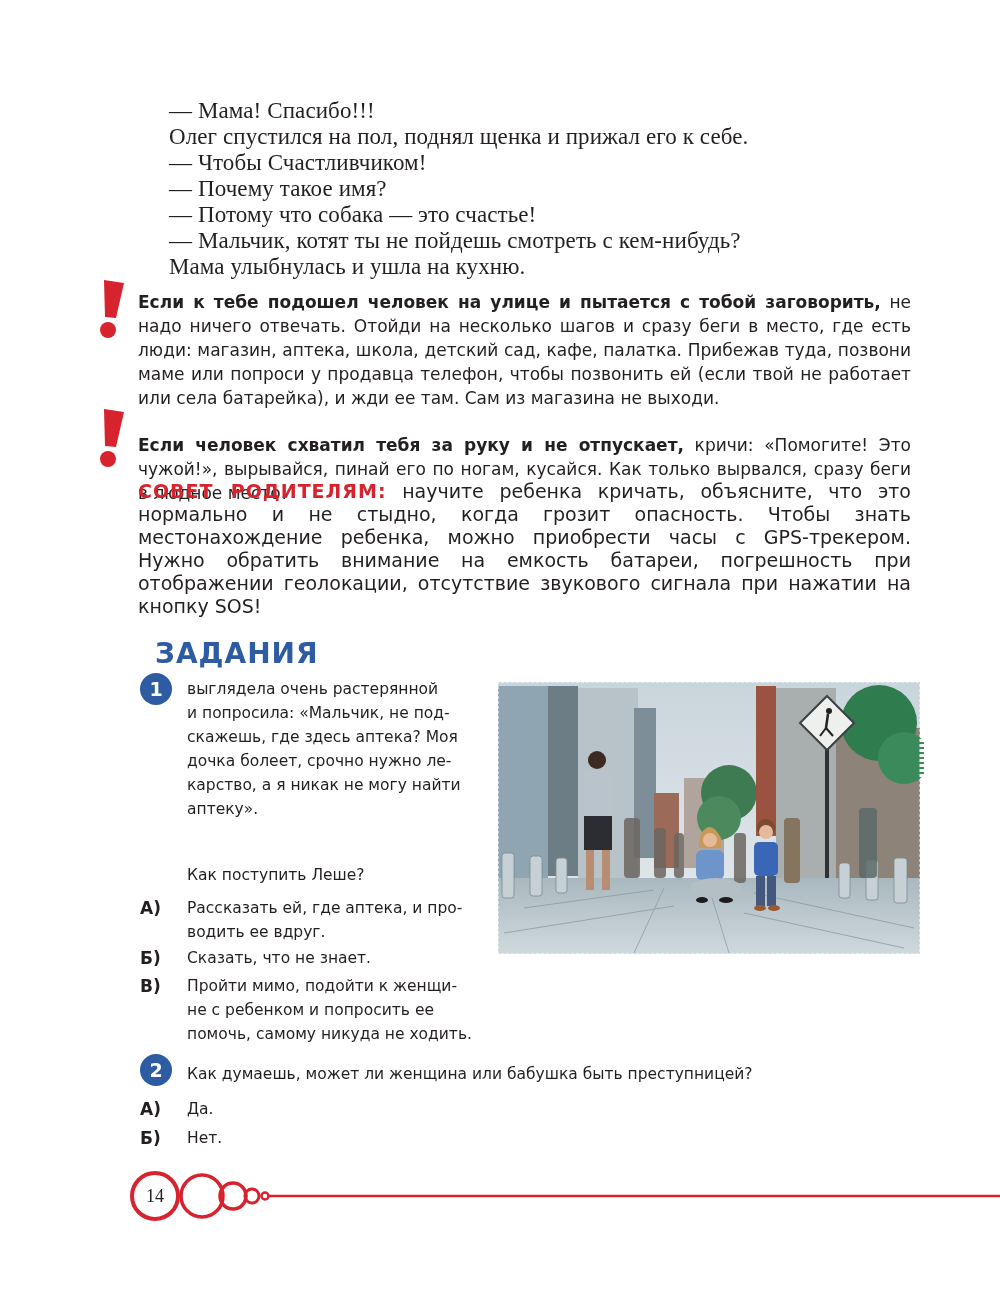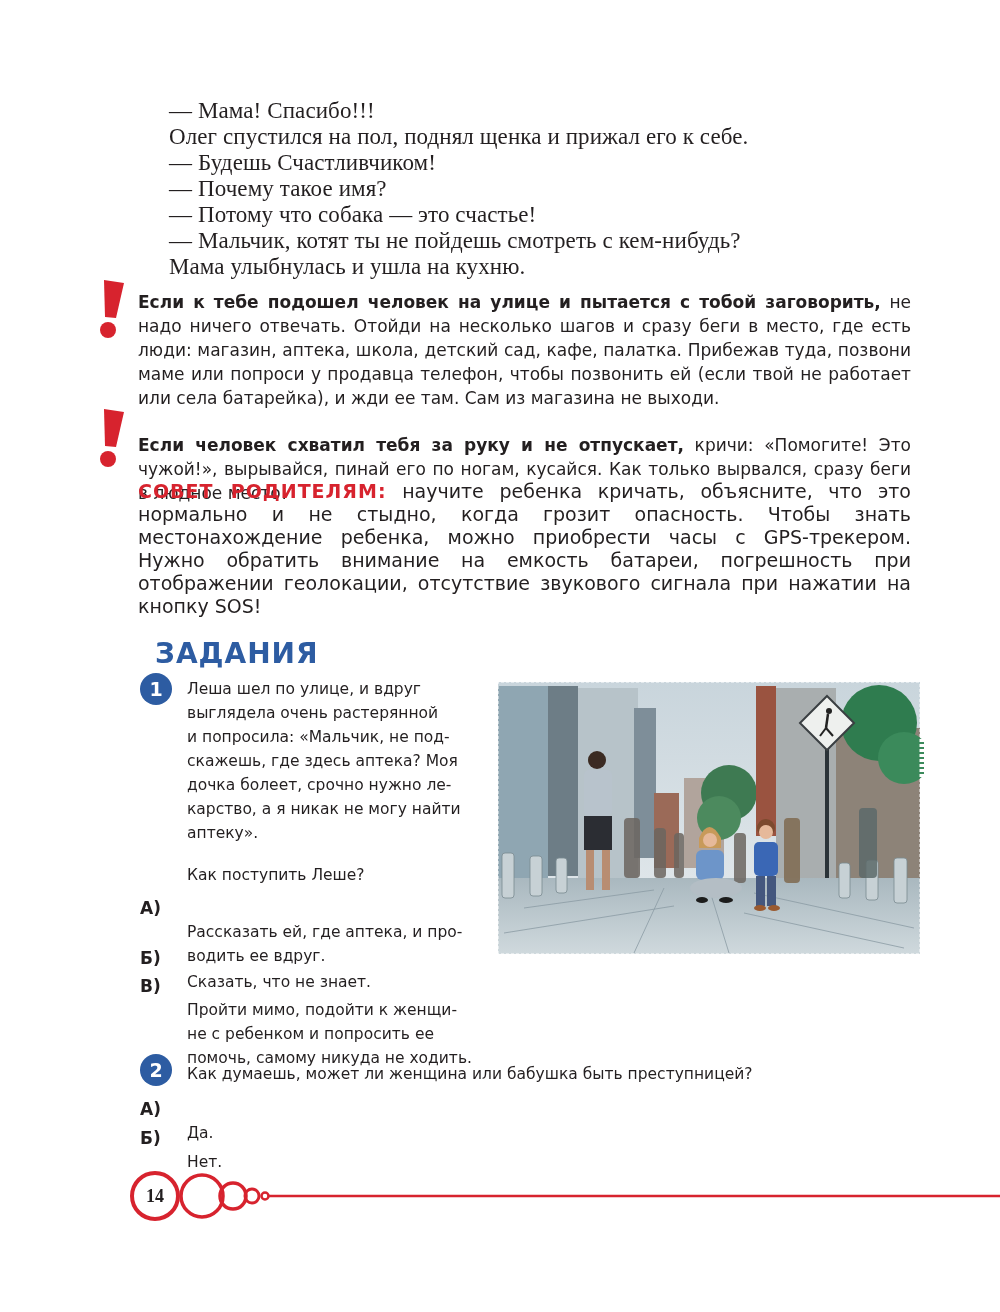--- a/index.html
+++ b/index.html
@@ -30,43 +30,43 @@
     .num-1 { left: 140px; top: 673px; }
     .num-2 { left: 140px; top: 1054px; }
 
     .task-text { position: absolute; left: 187px; font-size: 15.5px; line-height: 24px; }
     .task-text p { margin: 0; white-space: nowrap; }
     .t1 { top: 677px; }
     .t1-q { top: 863px; }
 
     .opt { position: absolute; left: 140px; font-size: 15.5px; line-height: 24px; }
     .opt .letter { position: absolute; left: 0; top: 0; font-weight: bold; font-size: 17px; }
-    .opt .txt { position: absolute; left: 47px; top: 0; white-space: nowrap; margin-top: 24px; }
+    .opt .txt { position: absolute; left: 47px; top: 0; white-space: nowrap; }
     .opt .txt p { margin: 0; }
     .o1a { top: 896px; }
     .o1b { top: 946px; }
     .o1c { top: 974px; }
     .t2 { top: 1062px; }
     .o2a { top: 1097px; }
     .o2b { top: 1126px; }
 
     
     .illus { position: absolute; left: 494px; top: 678px; width: 430px; height: 280px; }
 
     
     .footer { position: absolute; left: 0; top: 1160px; width: 1000px; height: 80px; }
-    .page-num { position: absolute; left: 128px; top: 1181px; width: 54px; height: 30px; text-align: center; font-size: 18px; line-height: 30px; font-weight: bold; }
+    .page-num { position: absolute; left: 128px; top: 1181px; width: 54px; height: 30px; text-align: center; font-size: 18px; line-height: 30px; }
   </style>
 </head>
 <body>
 
 <div class="story serif">
   <p>— Мама! Спасибо!!!</p>
   <p>Олег спустился на пол, поднял щенка и прижал его к себе.</p>
-  <p>— Будешь Счастливчиком!</p>
+  <p>— Чтобы Счастливчиком!</p>
   <p>— Почему такое имя?</p>
   <p>— Потому что собака — это счастье!</p>
   <p>— Мальчик, котят ты не пойдешь смотреть с кем-нибудь?</p>
   <p>Мама улыбнулась и ушла на кухню.</p>
 </div>
 
 <svg class="excl excl-1" viewBox="0 0 40 64">
   <polygon points="12,2 32,5 24,40 13,39" fill="#d7232e"></polygon>
   <circle cx="16" cy="52" r="8" fill="#d7232e"></circle>
 </svg>
@@ -83,21 +83,20 @@
 </div>
 
 <div class="advice sans">
   <span class="label">СОВЕТ РОДИТЕЛЯМ:</span><span> научите ребенка кричать, объясните, что это нормально и не стыдно, когда грозит опасность.  Чтобы знать местонахождение ребенка, можно приобрести часы с GPS-трекером. Нужно обратить внимание на емкость батареи, погрешность при отображении геолокации, отсутствие звукового сигнала при нажатии на кнопку SOS!</span>
 </div>
 
 <h2 class="section-title sans">ЗАДАНИЯ</h2>
 
 <div class="num num-1 sans">1</div>
 <div class="task-text t1 sans">
-  <p>Леша шел по улице, и вдруг</p>
   <p>выглядела очень растерянной</p>
   <p>и попросила: «Мальчик, не под-</p>
   <p>скажешь, где здесь аптека? Моя</p>
   <p>дочка болеет, срочно нужно ле-</p>
   <p>карство, а я никак не могу найти</p>
   <p>аптеку».</p>
 </div>
 <div class="task-text t1-q sans">
   <p>Как поступить Леше?</p>
 </div>

